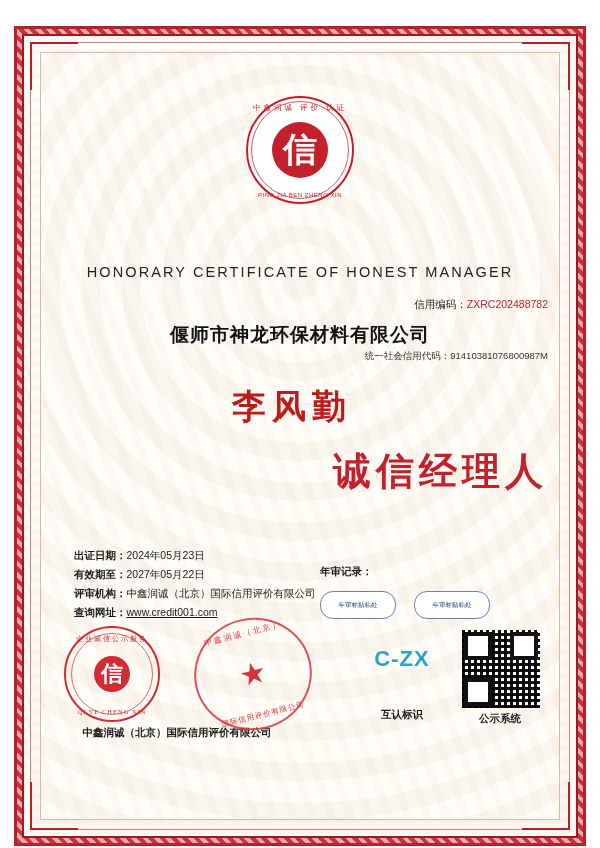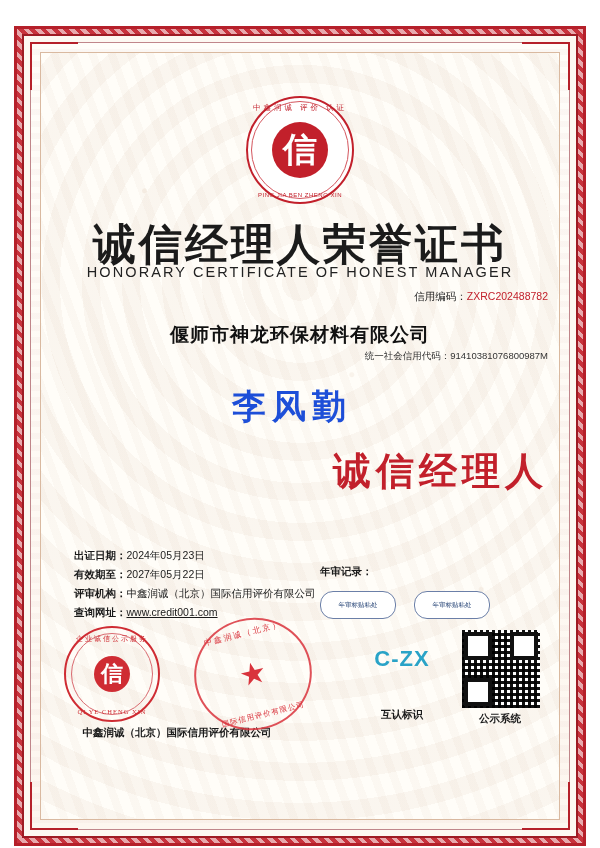--- a/index.html
+++ b/index.html
@@ -112,39 +112,39 @@
     font-family:"Liberation Serif", serif;
   }
   .title-en{
     position:absolute;left:0;right:0;top:200px;
     text-align:center;
     font-size:14.5px;color:#222;letter-spacing:2.1px;
     font-family:"Liberation Sans", sans-serif;
   }
 
   .credit-no{
-    position:absolute;right:0;top:226px;
+    position:absolute;right:0;top:234px;
     font-size:10.5px;color:#222;
     font-family:"Liberation Sans", sans-serif;
   }
   .credit-no .val{color:#c2202b;}
 
   .company{
     position:absolute;left:0;right:0;top:258px;
     text-align:center;font-size:19px;font-weight:bold;color:#111;
     letter-spacing:1px;
   }
   .uscc{
     position:absolute;left:0;right:0;top:286px;
     text-align:right;font-size:9.5px;color:#333;
     font-family:"Liberation Sans", sans-serif;
   }
   .person-name{
     position:absolute;left:0;right:16px;top:320px;
-    text-align:center;font-size:34px;font-weight:bold;color:#1d4ed8;
+    text-align:center;font-size:34px;font-weight:bold;color:#b91c1c;
     letter-spacing:6px;
   }
   .award{
     position:absolute;left:0;right:0;top:382px;
     text-align:right;font-size:38px;font-weight:bold;color:#c2202b;
     letter-spacing:5px;
   }
 
   
   .details{
@@ -269,21 +269,20 @@
     <div class="seal-wrap">
       <div class="seal-outer"></div>
       <div class="seal-ring2"></div>
       <div class="seal-top-text">中鑫润诚 评价 认证</div>
       <div class="seal-core">
         <div class="seal-core-char">信</div>
       </div>
       <div class="seal-bottom-text">PING JIA BEN ZHENG XIN</div>
     </div>
 
-    <div class="title-cn">诚信经理人荣誉证书</div>
     <div class="title-en">HONORARY CERTIFICATE OF HONEST MANAGER</div>
 
     <div class="credit-no">
       <span>信用编码：</span><span class="val">ZXRC202488782</span>
     </div>
 
     <div class="company">偃师市神龙环保材料有限公司</div>
     <div class="uscc">
       <span>统一社会信用代码：</span><span>91410381076800987M</span>
     </div>

